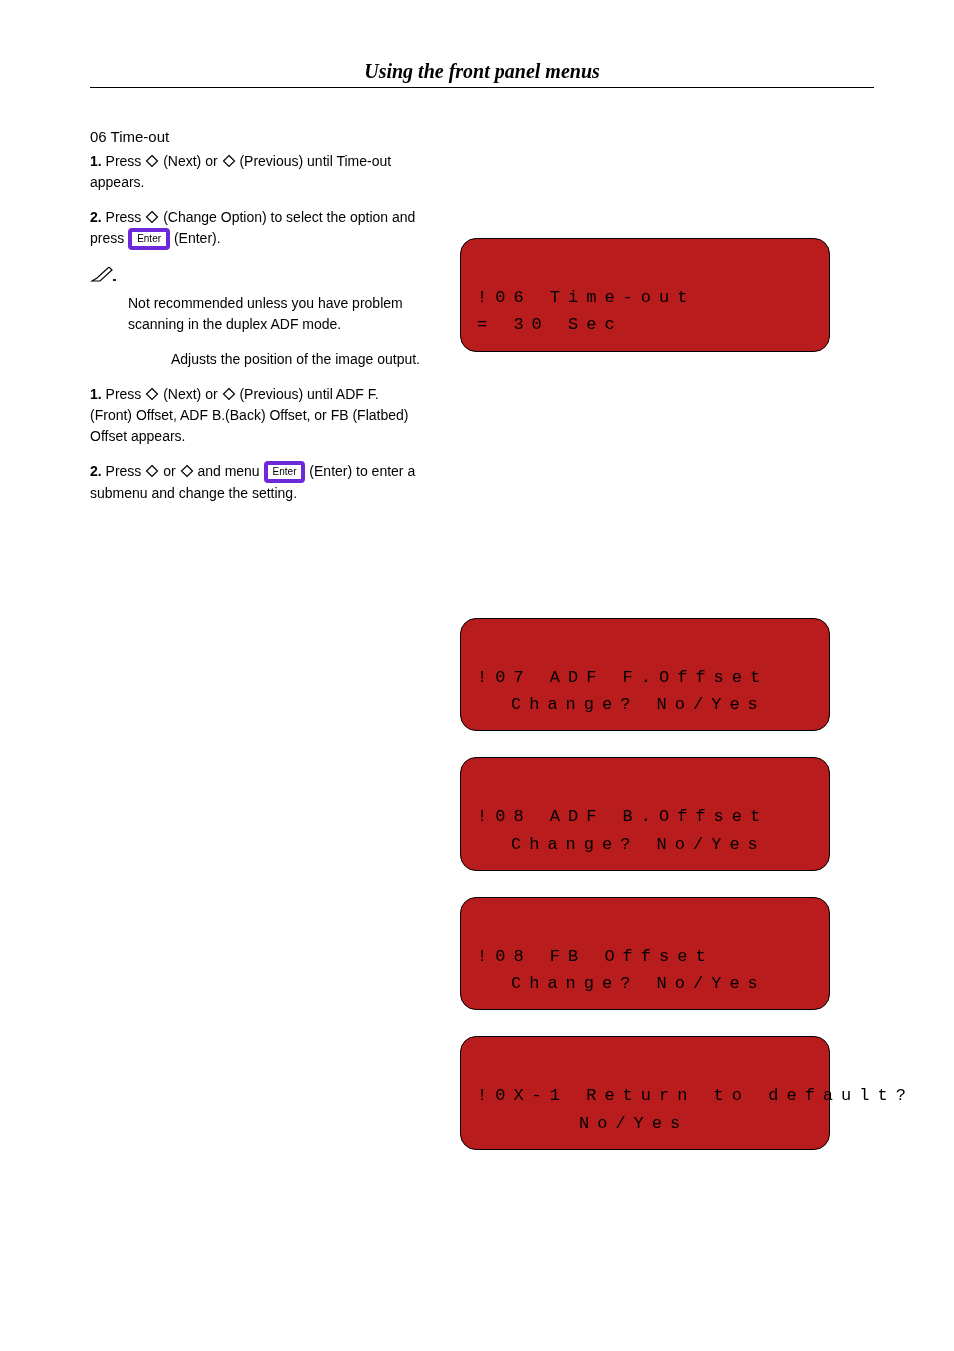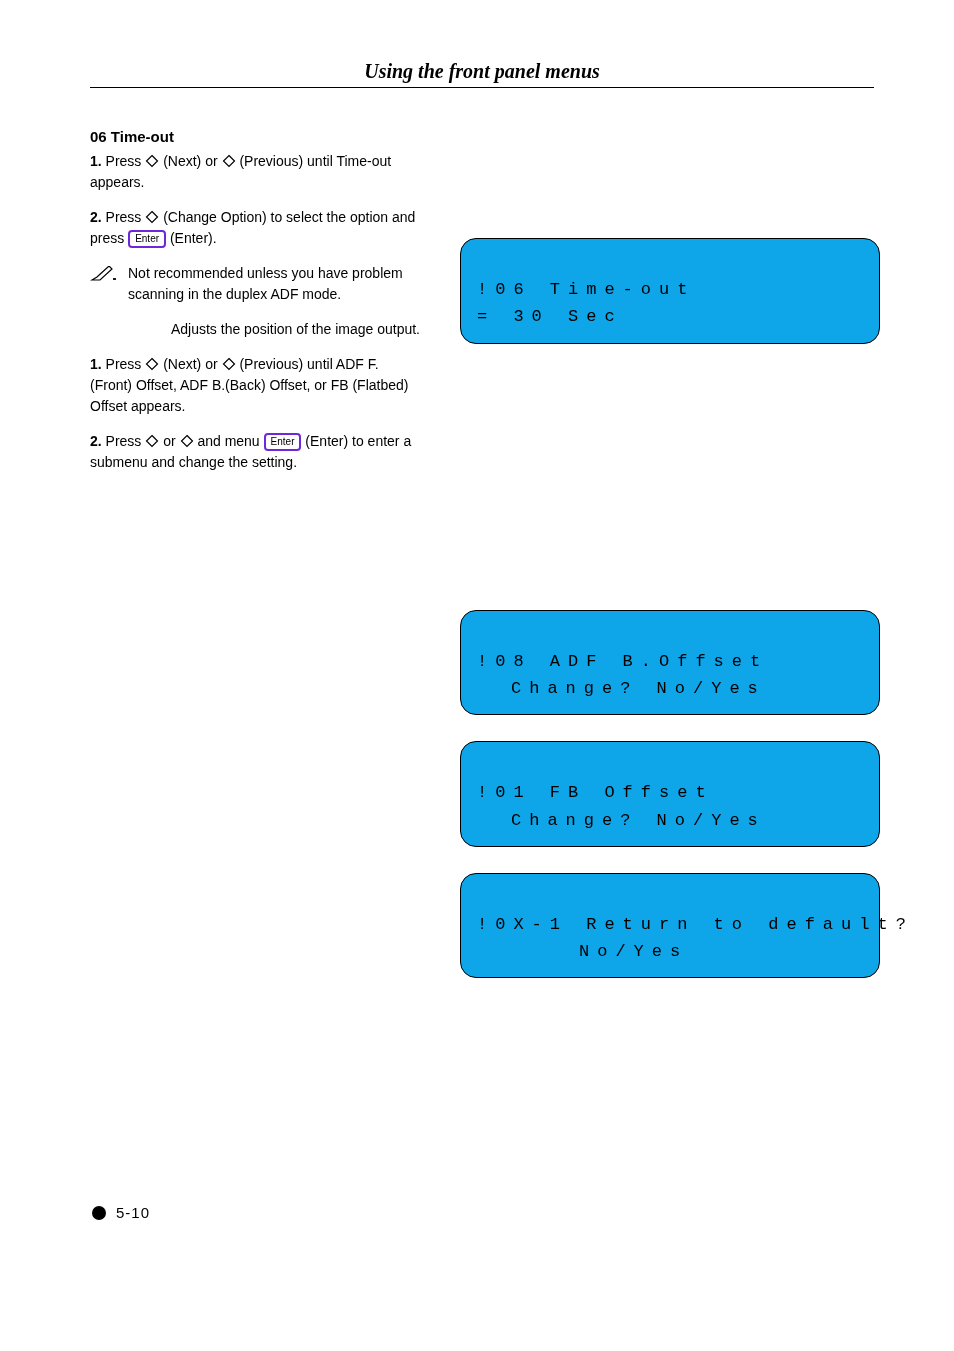--- a/index.html
+++ b/index.html
@@ -32,21 +32,21 @@
     display: flex;
     gap: 40px;
   }
   .left {
     flex: 0 0 330px;
   }
   .right {
     flex: 1;
   }
   .section-title {
-    font-weight: bold;
+    font-weight: normal;
     font-size: 15px;
     margin-bottom: 6px;
   }
   .step {
     margin-bottom: 14px;
     line-height: 1.5;
   }
   .step-num {
     font-weight: bold;
     display: inline;
@@ -63,21 +63,21 @@
     width: 14px;
     height: 14px;
     transform: translateY(2px);
   }
   .diamond-icon svg {
     width: 14px;
     height: 14px;
   }
   .key {
     display: inline-block;
-    border: 2px solid #6d28d9;
+    border: 4px solid #6d28d9;
     border-radius: 4px;
     padding: 0px 5px 1px 5px;
     font-size: 10px;
     line-height: 13px;
     vertical-align: 1px;
     font-family: Arial, sans-serif;
   }
   .note-row {
     display: flex;
     align-items: flex-start;
@@ -89,38 +89,39 @@
     flex: 0 0 28px;
     height: 16px;
     margin-top: 3px;
   }
   .note-icon svg {
     width: 28px;
     height: 16px;
   }
   .note-text {
     line-height: 1.5;
+    margin-top: 29px;
   }
   .offset-title {
     font-weight: bold;
     font-size: 15px;
     margin-top: 50px;
     margin-bottom: 4px;
   }
   .offset-desc {
     line-height: 1.5;
     margin-bottom: 14px;
     text-align: right;
   }
   .lcd {
-    background: #0ea5e9;
+    background: #b91c1c;
     border: 1.2px solid #000;
     border-radius: 16px;
-    width: 420px;
-    padding: 10px 16px 12px 16px;
+    width: 370px;
+    padding: 18px 16px 12px 16px;
     margin-bottom: 26px;
     font-family: "Courier New", monospace;
     font-size: 17px;
     letter-spacing: 8px;
     line-height: 1.6;
     white-space: pre;
   }
   .lcd .l2 {
     padding-left: 34px;
   }
@@ -216,27 +217,30 @@
 
     <div class="right">
       <div class="right-spacer-top"></div>
 
       <div class="lcd">
 <span>!06 Time-out</span>
 <span>= 30 Sec</span></div>
 
       <div class="right-spacer-mid"></div>
 
+      <div class="lcd">
+<span>!07 ADF F.Offset</span>
+<span class="l2">Change? No/Yes</span></div>
 
       <div class="lcd">
 <span>!08 ADF B.Offset</span>
 <span class="l2">Change? No/Yes</span></div>
 
       <div class="lcd">
-<span>!01 FB Offset</span>
+<span>!08 FB Offset</span>
 <span class="l2">Change? No/Yes</span></div>
 
       <div class="lcd small-indent">
 <span>!0X-1 Return to default?</span>
 <span class="l2">No/Yes</span></div>
 
     </div>
   </div>
 
   <div class="footer">

